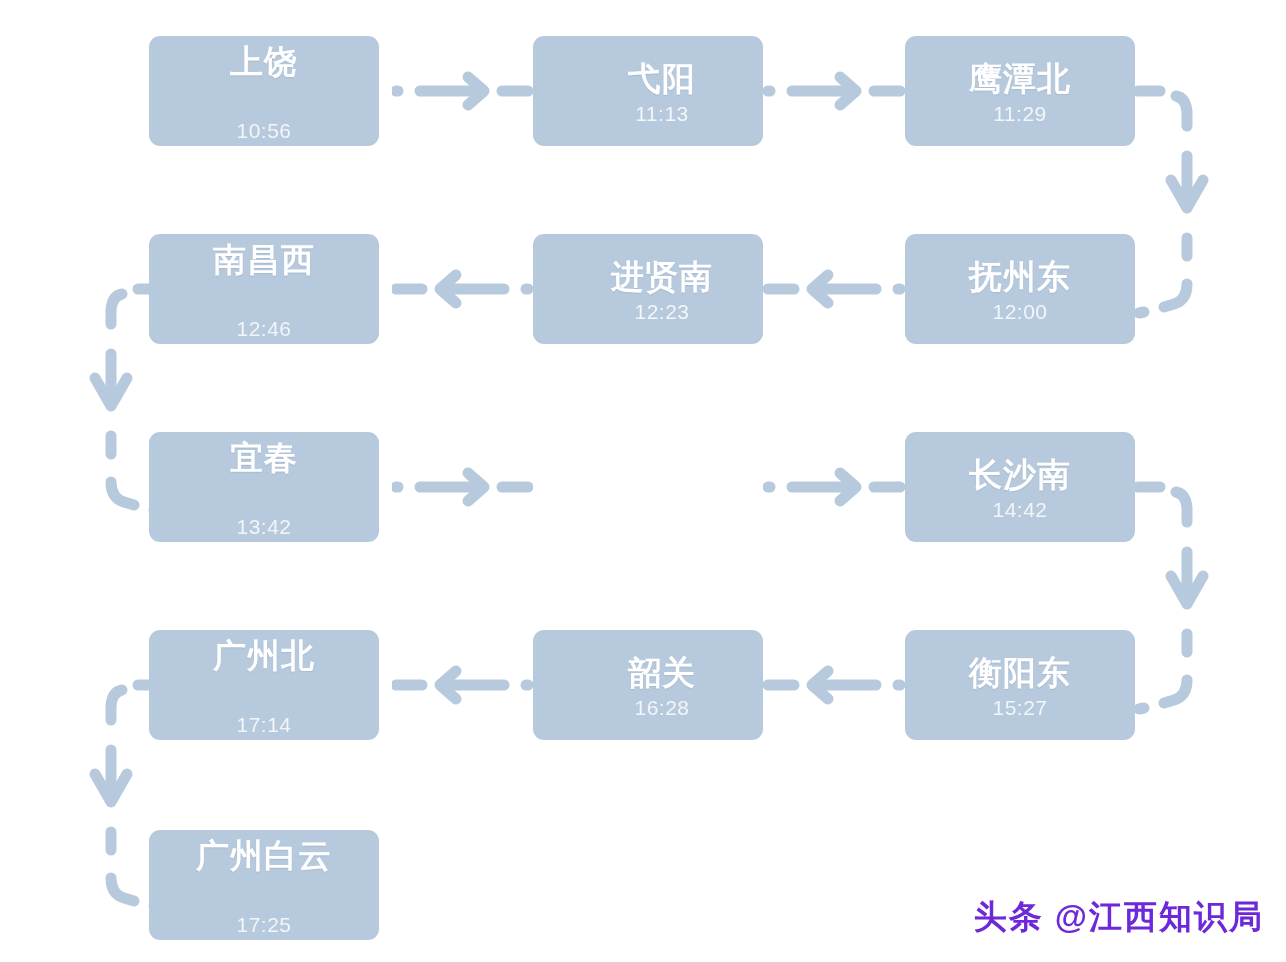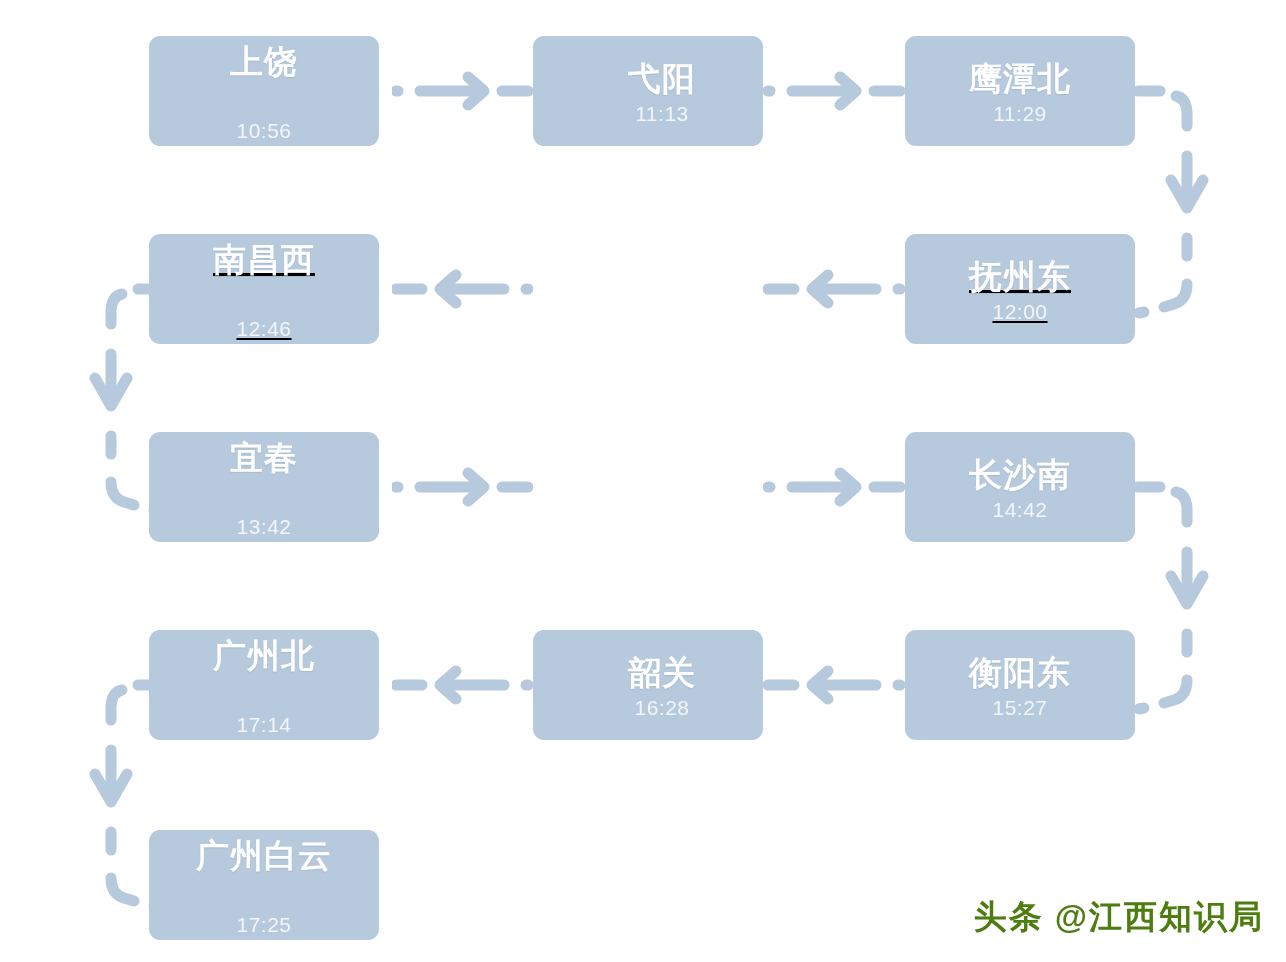--- a/index.html
+++ b/index.html
@@ -51,21 +51,21 @@
     font-size: 21px;
     font-weight: normal;
     letter-spacing: 0.5px;
     margin-top: 5px;
     line-height: 1.1;
     white-space: nowrap;
   }
 
   
   .r1 { top: 36px; }
-  .r2 { top: 234px; text-decoration: underline; }
+  .r2 { top: 234px; }
   .r3 { top: 432px; align-items: center; }
   .r4 { top: 630px; }
   .r5 { top: 830px; align-items: center; }
 
   .c1 { left: 149px; gap: 33px; }
   .c2 { left: 533px; padding-left: 28px; }
   .c3 { left: 905px; }
 
   
   .connector {
@@ -73,21 +73,21 @@
     pointer-events: none;
   }
 
   
   #watermark {
     position: absolute;
     right: 22px;
     bottom: 22px;
     font-size: 33px;
     font-weight: bold;
-    color: #4d7c0f;
+    color: #6d28d9;
     letter-spacing: 2px;
     white-space: nowrap;
     text-shadow: 1px 1px 0 rgba(255,255,255,0.9),
                 -1px -1px 0 rgba(255,255,255,0.6);
   }
 </style>
 </head>
 <body>
 
 <div id="diagram">
@@ -225,20 +225,24 @@
   <div class="station r1 c3">
     <div class="station-name">鹰潭北</div>
     <div class="station-time">11:29</div>
   </div>
 
   <div class="station r2 c3">
     <div class="station-name">抚州东</div>
     <div class="station-time">12:00</div>
   </div>
 
+  <div class="station r2 c2">
+    <div class="station-name">进贤南</div>
+    <div class="station-time">12:23</div>
+  </div>
 
   <div class="station r2 c1">
     <div class="station-name">南昌西</div>
     <div class="station-time">12:46</div>
   </div>
 
   <div class="station r3 c1">
     <div class="station-name">宜春</div>
     <div class="station-time">13:42</div>
   </div>

